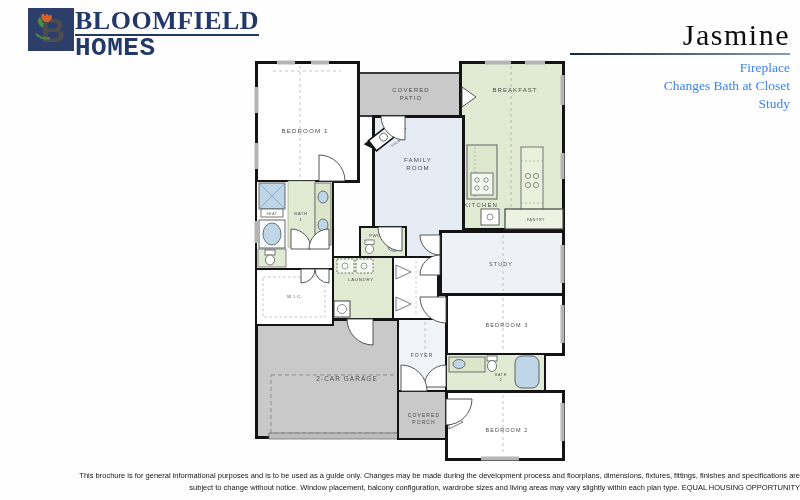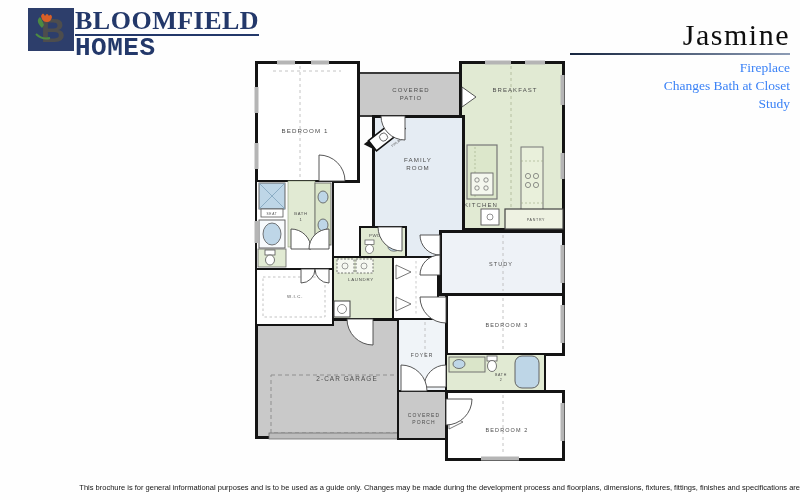--- a/index.html
+++ b/index.html
@@ -257,15 +257,16 @@
       <path d="M120,262 L94,262 A26 26 0 0 0 120,288 Z"></path>
       <path d="M38,192 L38,172 A20 20 0 0 1 58,192 Z"></path>
       <path d="M76,192 L56,192 A20 20 0 0 1 76,172 Z"></path>
       <path d="M48,212 L48,226 A14 14 0 0 0 62,212 Z"></path>
       <path d="M76,212 L76,226 A14 14 0 0 1 62,212 Z"></path>
     </g>
   </svg>
 
   <div class="footer">
     <div>This brochure is for general informational purposes and is to be used as a guide only. Changes may be made during the development process and floorplans, dimensions, fixtures, fittings, finishes and specifications are</div>
+    <div>subject to change without notice. Window placement, balcony configuration, wardrobe sizes and living areas may vary slightly within each plan type.  EQUAL HOUSING OPPORTUNITY</div>
   </div>
 
 </div>
 
 </body></html>

